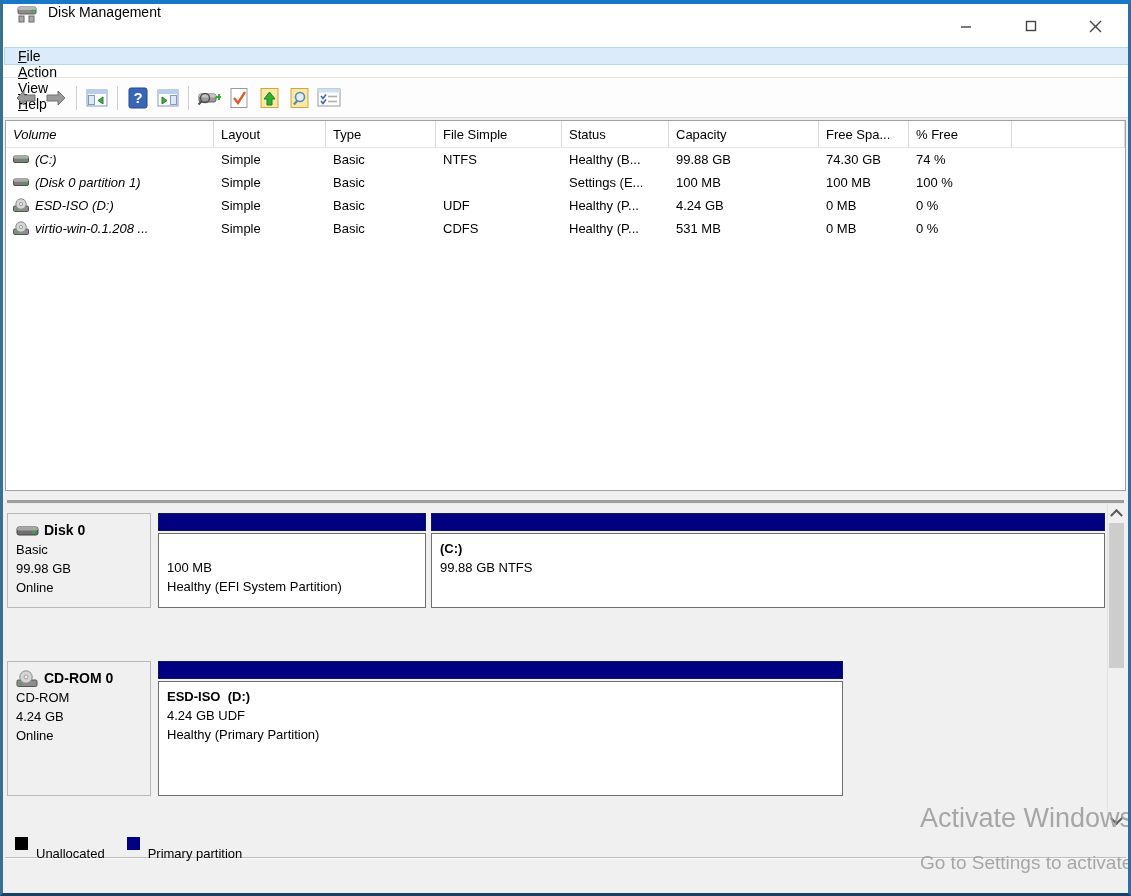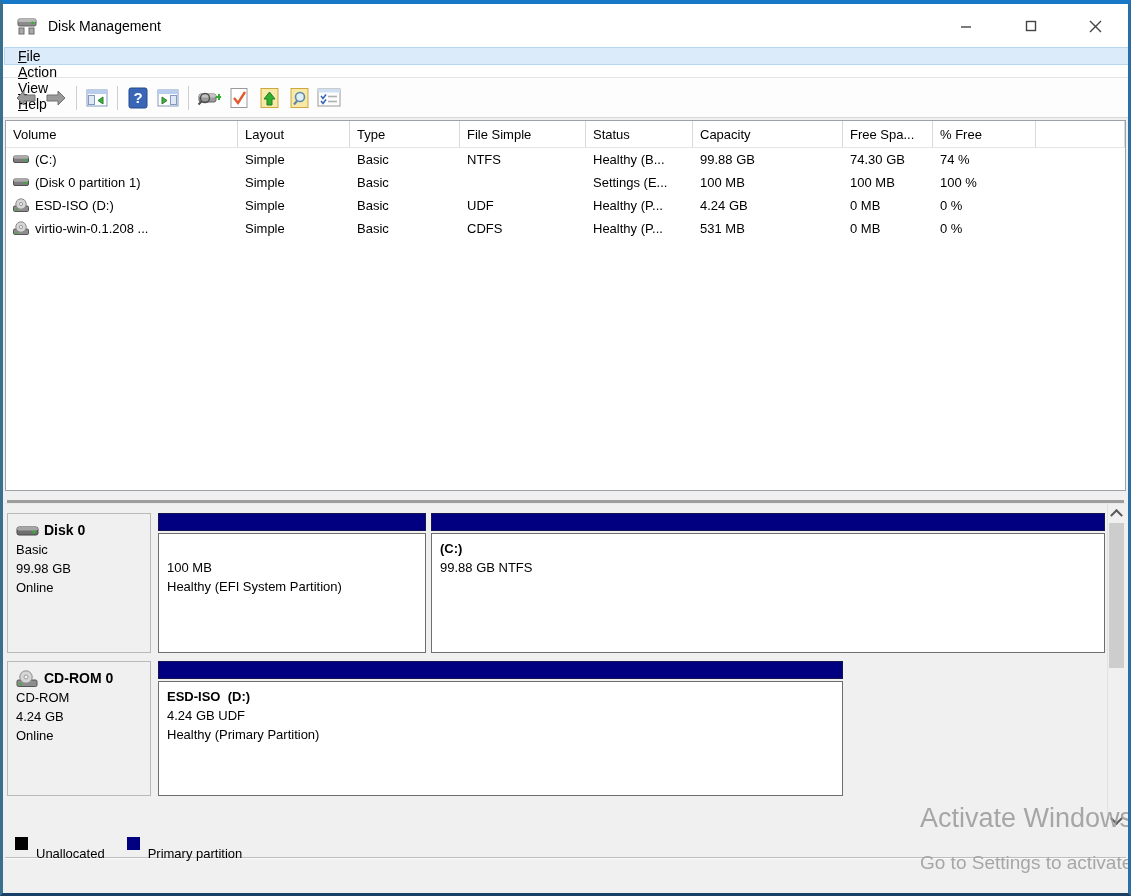--- a/index.html
+++ b/index.html
@@ -7,21 +7,21 @@
               font-family:"Liberation Sans", sans-serif; }
   .window {
     position:relative; width:1131px; height:896px;
     border-top:4px solid #1878c8;
     border-left:3px solid #39708e;
     border-right:3px solid #2b6da5;
     border-bottom:3px solid #1b4066;
     background:#f0f0f0; overflow:hidden;
   }
   
-  .titlebar { height:44px; background:#ffffff; display:flex; align-items:center; }
+  .titlebar { height:44px; background:#ffffff; display:flex; }
   .app-icon { margin-left:13px; width:22px; height:20px; display:inline-flex; }
   .title { margin-left:10px; font-size:14px; color:#000; }
   .win-controls { margin-left:auto; display:flex; height:100%; }
   .win-btn { width:65px; height:100%; background:transparent; border:none;
              display:flex; align-items:center; justify-content:center; cursor:default; }
   
   .menubar { height:30px; background:#ffffff; display:flex; align-items:stretch;
              border-bottom:1px solid #e3e3e3; padding-left:2px;flex-direction:column; }
   .menu-item { padding:0 13px; display:flex; align-items:center; font-size:14px; color:#000; }
   .menu-item.hot { background:#dcebf9; outline:1px solid #b7d7f0; }
@@ -33,33 +33,33 @@
             display:flex; align-items:center; justify-content:center; }
   .tb-sep { width:1px; height:24px; background:#cfcfcf; margin:0 5px; }
   
   .main { padding:2px 2px 0 2px; }
   .volume-list { height:371px; background:#fff; border:1px solid #9da2a9; font-size:13px; }
   .vl-header { display:flex; height:27px; border-bottom:1px solid #e5e5e5; background:#fff; }
   .vl-hcell { display:flex; align-items:center; padding-left:7px;
               border-right:1px solid #d9d9d9; color:#000; }
   .vl-row { display:flex; height:23px; align-items:center; }
   .vl-cell { padding-left:7px; overflow:hidden; white-space:nowrap; }
-  .c0{width:232px;} .c1{width:112px;} .c2{width:110px;} .c3{width:126px;}
+  .c0{width:208px;font-style:italic;} .c1{width:112px;} .c2{width:110px;} .c3{width:126px;}
   .c4{width:107px;} .c5{width:150px;} .c6{width:90px;} .c7{width:103px;} .cf{flex:1;}
   .vl-cell.c0 { display:flex; align-items:center; gap:5px; }
   .row-icon { width:17px; height:15px; flex:0 0 auto; display:inline-flex; }
   
   .gapstrip { height:9px; background:#f0f0f0; }
   .splitter { height:3px; background:#9d9d9d; margin:0 2px; }
   
   .graphical-wrap { position:relative; height:327px; background:#f0f0f0;
                     border-top:1px solid #e8e8e8; }
   .gpane { position:absolute; left:2px; right:21px; top:0; bottom:0; }
   .disk-row { position:absolute; left:0; right:0; display:flex; }
-  .disk-row.r0 { top:9px;  height:140px; }
+  .disk-row.r0 { top:9px;  height:95px; }
   .disk-row.r1 { top:157px; height:135px; }
   .disk-label { width:144px; background:#f0f0f0; border:1px solid #b9b9b9;
                 padding:7px 6px 0 8px; font-size:13px; line-height:19px; color:#000; }
   .disk-label .dname { font-weight:bold; font-size:14px; display:flex; align-items:center; gap:4px; }
   .disk-icon { width:24px; height:18px; display:inline-flex; }
   .parts { margin-left:7px; display:flex; gap:5px; flex:1; }
   .part { display:flex; flex-direction:column; }
   .part-bar { height:18px; background:#000080; border:1px solid #16164e; }
   .part-box { margin-top:2px; flex:1; background:#fff; border:1px solid #6e6e6e;
               padding:5px 6px 0 8px; font-size:13px; line-height:19px; color:#000;

